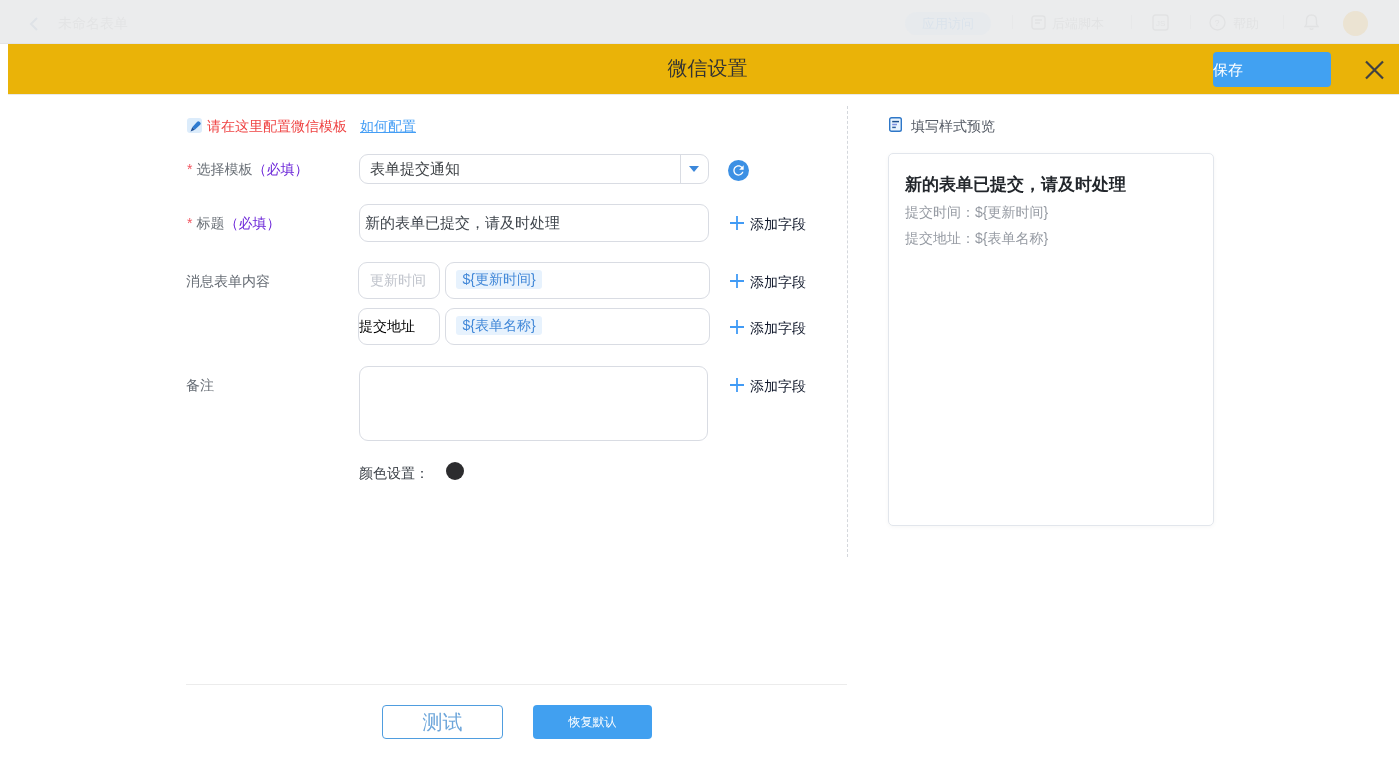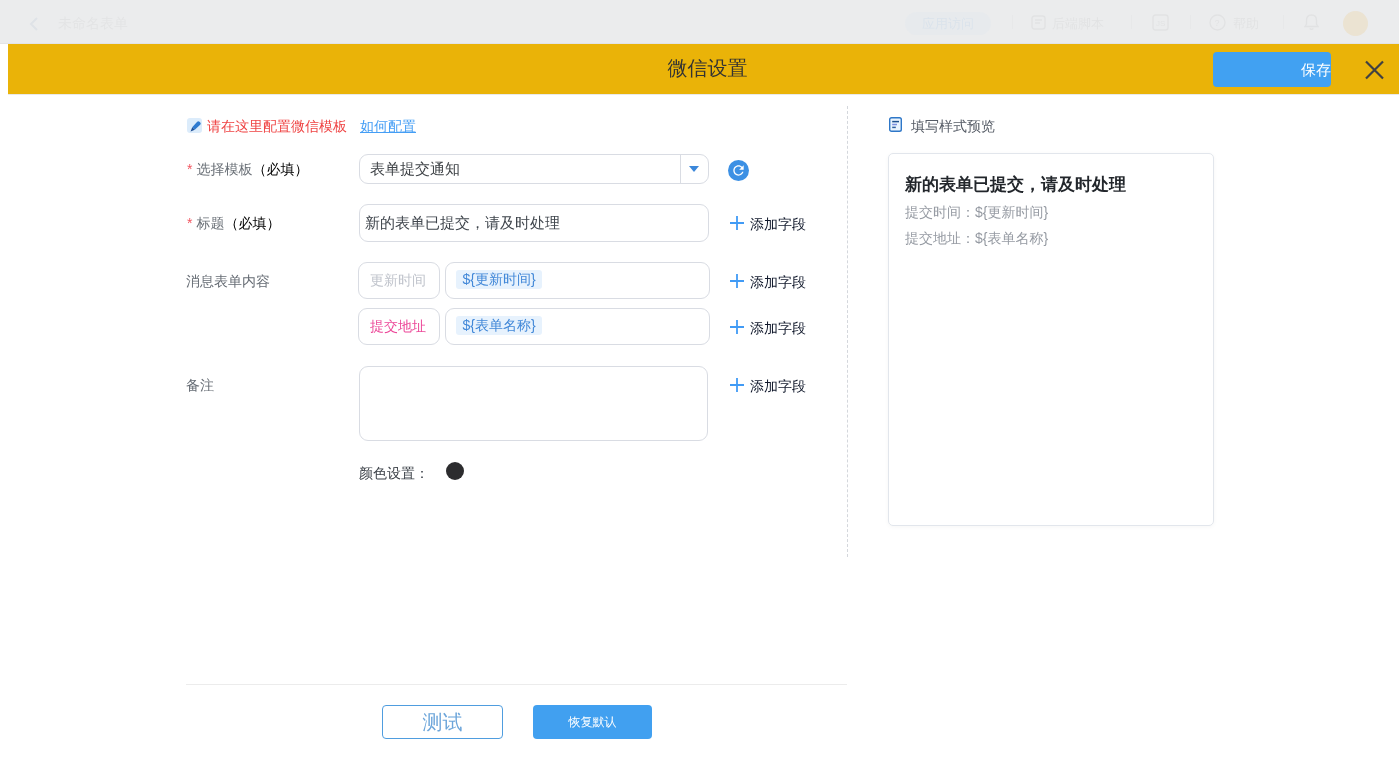--- a/index.html
+++ b/index.html
@@ -6,23 +6,23 @@
 html,body { width:1399px; height:764px; overflow:hidden; background:#fff;
   font-family:"Liberation Sans", sans-serif; }
 .abs { position:absolute; }
 
 #topbar { position:absolute; left:0; top:0; width:1399px; height:44px; background:#ebeced; border-bottom:1px solid #e3e4e6; }
 #topbar .el { position:absolute; opacity:.08; }
 
 #modal { position:absolute; left:0; top:44px; width:1399px; height:720px; background:#fff; }
 #mhead { position:absolute; left:8px; top:0; width:1399px; height:51px; border-bottom:1px solid #e9e9e9; background:#eab308; }
 #mtitle { position:absolute; left:0; top:0; width:1399px; height:51px; line-height:49px; text-align:center; font-size:20px; color:#333; }
-#savebtn { position:absolute; left:1205px; top:8px; width:118px; height:35px; background:#41a1f2; border-radius:4px; color:#fff; font-size:15px; text-align:right; line-height:35px; }
+#savebtn { position:absolute; left:1205px; top:8px; width:118px; height:35px; background:#41a1f2; border-radius:4px; color:#fff; font-size:15px; text-align:left; line-height:35px; }
 .lbl { position:absolute; font-size:14px; color:#6a7077; }
-.lbl .opt { color:#000000;margin-top:8px; }
+.lbl .opt { color:#6d28d9;margin-top:8px; }
 .star { color:#f2545f; margin-right:4px; }
 .inp { position:absolute; background:#fff; border:1px solid #d9dce3; border-radius:9px; font-size:14px; color:#454a51; }
 .addf { position:absolute; font-size:14px; color:#0f172a; }
 .tag { position:absolute; background:#e7f2fd; border-radius:3px; font-size:14px; color:#4288d8; text-align:center; }
 </style>
 </head>
 <body>
 <div id="topbar">
 
   <svg class="el" style="left:28px;top:16px" width="12" height="16" viewBox="0 0 12 16">
@@ -93,21 +93,21 @@
 
   <div class="lbl" style="left:186px;top:229px;color:#666c74">消息表单内容</div>
   <div class="inp" style="left:358px;top:218px;width:82px;height:37px;line-height:35px;padding-left:11px;color:#c0c4cc">更新时间</div>
   <div class="inp" style="left:445px;top:218px;width:265px;height:37px"></div>
   <div class="tag" style="left:456px;top:226px;width:86px;height:19px;line-height:19px">${更新时间}</div>
   <svg class="abs" style="left:729px;top:229px" width="16" height="16" viewBox="0 0 16 16">
       <path d="M8 1v14M1 8h14" stroke="#419bf5" stroke-width="1.8"></path>
     </svg>
   <div class="addf" style="left:750px;top:230px">添加字段</div>
 
-  <div class="inp" style="left:358px;top:264px;width:82px;height:37px;line-height:35px;padding-left:11px;color:#ec4899">提交地址</div>
+  <div class="inp" style="left:358px;top:264px;width:82px;height:37px;line-height:35px;color:#000000">提交地址</div>
   <div class="inp" style="left:445px;top:264px;width:265px;height:37px"></div>
   <div class="tag" style="left:456px;top:272px;width:86px;height:19px;line-height:19px">${表单名称}</div>
   <svg class="abs" style="left:729px;top:275px" width="16" height="16" viewBox="0 0 16 16">
       <path d="M8 1v14M1 8h14" stroke="#419bf5" stroke-width="1.8"></path>
     </svg>
   <div class="addf" style="left:750px;top:276px">添加字段</div>
 
   <div class="lbl" style="left:186px;top:333px;color:#666c74">备注</div>
   <div class="inp" style="left:359px;top:322px;width:349px;height:75px"></div>
   <svg class="abs" style="left:729px;top:333px" width="16" height="16" viewBox="0 0 16 16">

